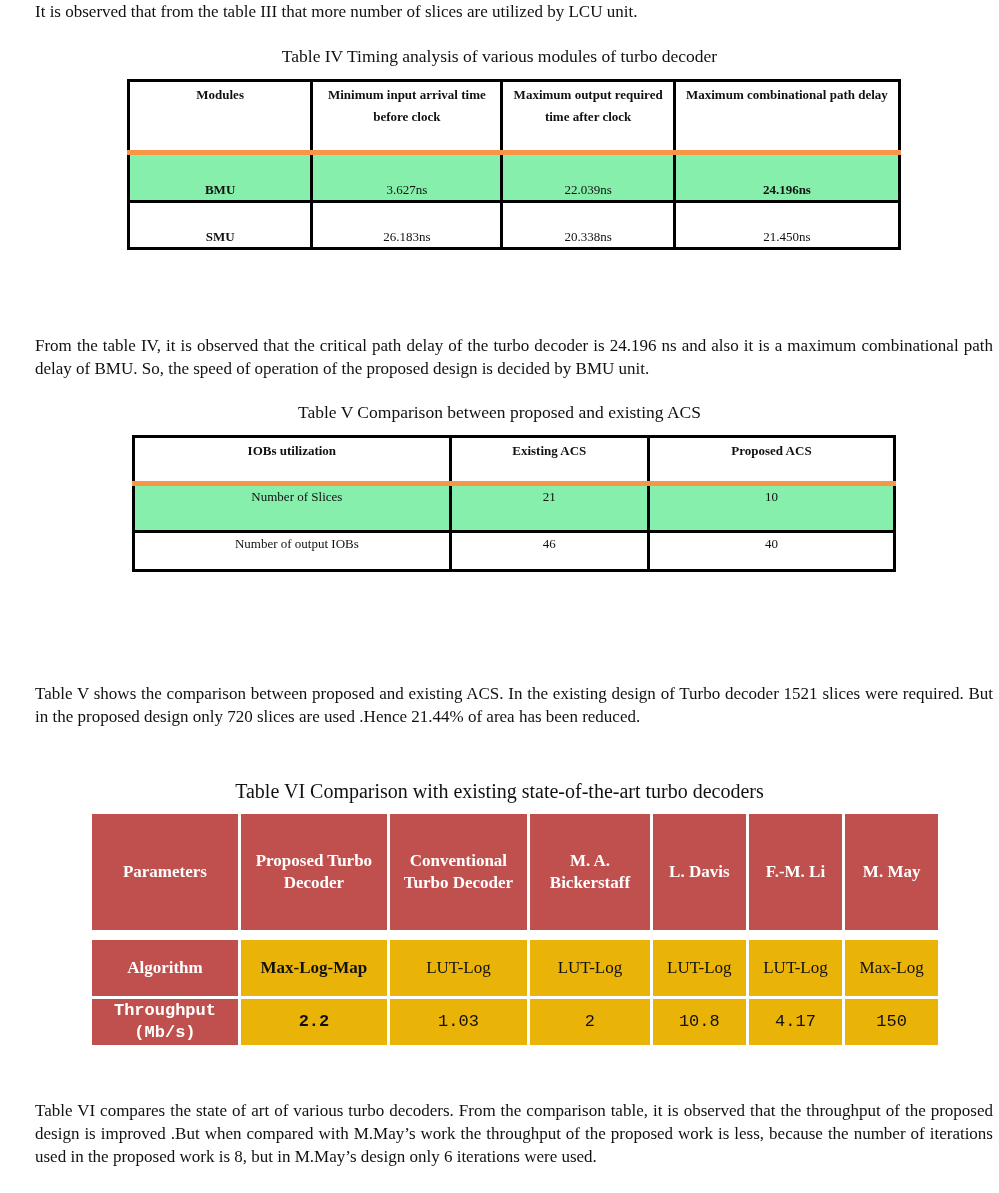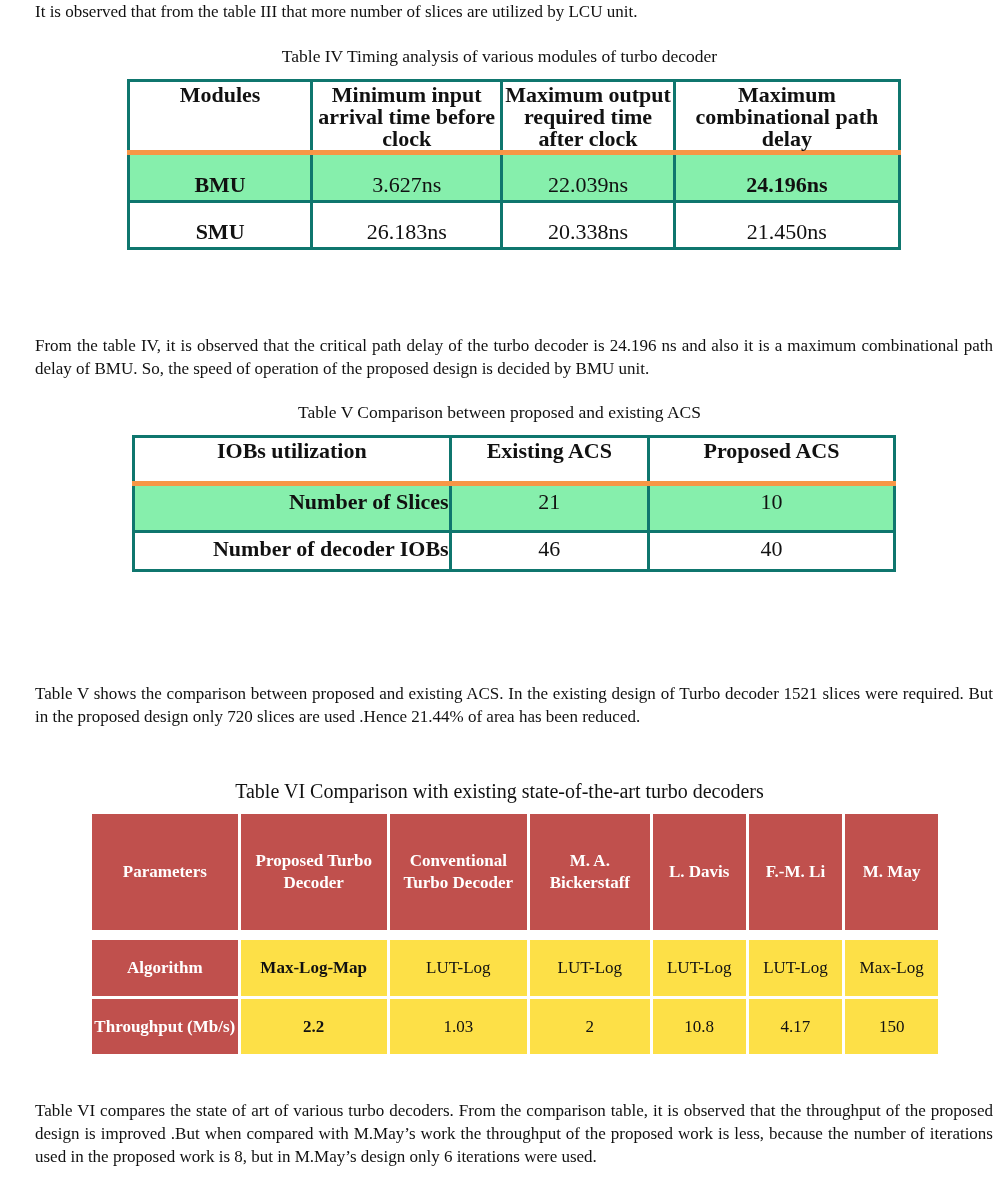--- a/index.html
+++ b/index.html
@@ -11,39 +11,39 @@
   }
   .para {
     position: absolute; left: 35px; width: 958px;
     line-height: 23px; text-align: justify; font-size: 17px;
   }
   .caption { position: absolute; left: 0; width: 999px; text-align: center; font-size: 17.5px; }
 
   
   table { border-collapse: collapse; position: absolute; }
   .orange td, .orange th {
-    border: 3px solid #0f766e;
-    font-size: 22px;
+    border: 3px solid #000000;
+    font-size: 13px;
     text-align: center;
     padding: 0;
   }
   .orange th { font-weight: bold; vertical-align: top; line-height: 22px; padding-top: 2px; }
   .tiv td { vertical-align: bottom; padding-bottom: 2px; }
   .peach { background: #86efac; }
   .white { background: #ffffff; }
   .bold { font-weight: bold; }
 
   .tv td { vertical-align: top; padding-top: 3px; }
-  .tv td.rowlab { text-align: right; padding-left: 10px; font-weight: bold; }
+  .tv td.rowlab { text-align: center; padding-left: 10px; font-weight: normal; }
 
   
   .red { border-collapse: separate; border-spacing: 3px; }
   .red td { font-size: 17px; text-align: center; vertical-align: middle; padding: 0; line-height: 22px; }
   .red .hdr { background: #c0504d; color: #ffffff; font-weight: bold; }
-  .red .c-mid { background: #fde047; }
+  .red .c-mid { background: #eab308; }
   .red .c-light { background: #efd3d2; }
 </style>
 </head>
 <body>
 
 <div class="para" style="top:0px;">It is observed that from the table III that more number of slices are utilized by LCU unit.</div>
 
 <div class="caption" style="top:46px;">Table IV Timing analysis of various modules of turbo decoder</div>
 
 <table class="orange tiv" style="left:127px; top:79px; width:774px;">
@@ -90,21 +90,21 @@
     <th>IOBs utilization</th>
     <th>Existing ACS</th>
     <th>Proposed ACS</th>
   </tr>
   <tr class="peach" style="height:48px; border-top:5px solid #f79646;">
     <td class="rowlab">Number of Slices</td>
     <td>21</td>
     <td>10</td>
   </tr>
   <tr class="white" style="height:39px;">
-    <td class="rowlab">Number of decoder IOBs</td>
+    <td class="rowlab">Number of output IOBs</td>
     <td>46</td>
     <td>40</td>
   </tr>
 </tbody>
   </table>
 
 <div class="para" style="top:682px;">Table V shows the comparison between proposed and existing ACS. In the existing design of Turbo decoder 1521 slices were required. But in the proposed design only 720 slices are used .Hence 21.44% of area has been reduced.</div>
 
 <div class="caption" style="top:780px; font-size:20px;">Table VI Comparison with existing state-of-the-art turbo decoders</div>
 
@@ -133,21 +133,21 @@
       </tr>
   <tr style="height:56px;">
     <td class="hdr">Algorithm</td>
     <td class="c-mid bold">Max-Log-Map</td>
     <td class="c-mid">LUT-Log</td>
     <td class="c-mid">LUT-Log</td>
     <td class="c-mid">LUT-Log</td>
     <td class="c-mid">LUT-Log</td>
     <td class="c-mid">Max-Log</td>
   </tr>
-  <tr style="height:55px;">
+  <tr style="height:46px;font-family:Liberation Mono, monospace;">
     <td class="hdr">Throughput (Mb/s)</td>
     <td class="c-mid bold">2.2</td>
     <td class="c-mid">1.03</td>
     <td class="c-mid">2</td>
     <td class="c-mid">10.8</td>
     <td class="c-mid">4.17</td>
     <td class="c-mid">150</td>
   </tr>
 </tbody>
   </table>

